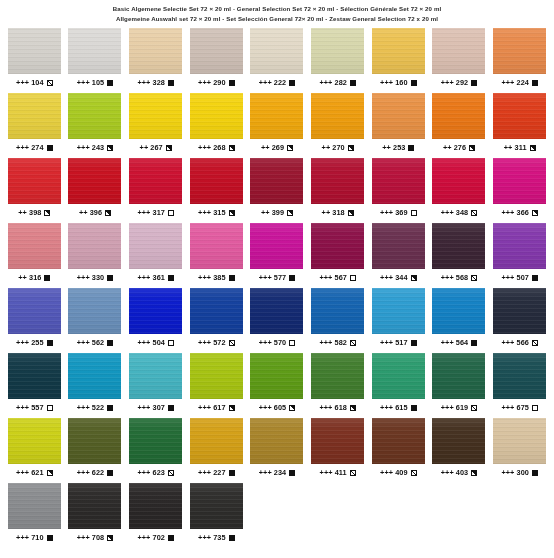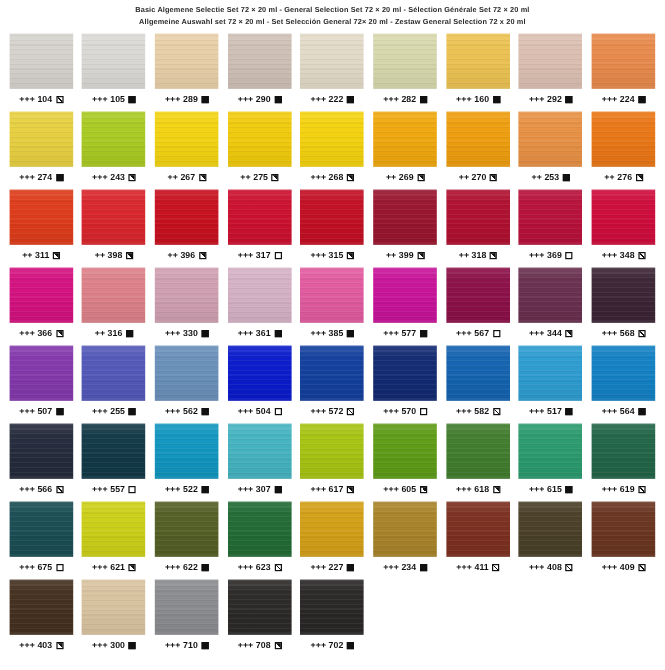--- a/index.html
+++ b/index.html
@@ -161,21 +161,21 @@
           <span class="lf-text">+++ 105</span>
           <span class="op-icon op-opaque"></span>
         </div>
       </div>
       <div class="cell">
         <div class="swatch" style="background: rgb(232, 207, 168);">
           <div class="grain"></div>
           <div class="sheen"></div>
         </div>
         <div class="label">
-          <span class="lf-text">+++ 289</span>
+          <span class="lf-text">+++ 328</span>
           <span class="op-icon op-opaque"></span>
         </div>
       </div>
       <div class="cell">
         <div class="swatch" style="background: rgb(207, 192, 182);">
           <div class="grain"></div>
           <div class="sheen"></div>
         </div>
         <div class="label">
           <span class="lf-text">+++ 290</span>
@@ -252,30 +252,20 @@
           <span class="op-icon op-semi"></span>
         </div>
       </div>
       <div class="cell">
         <div class="swatch" style="background: rgb(243, 212, 17);">
           <div class="grain"></div>
           <div class="sheen"></div>
         </div>
         <div class="label">
           <span class="lf-text">++ 267</span>
-          <span class="op-icon op-semi"></span>
-        </div>
-      </div>
-      <div class="cell">
-        <div class="swatch" style="background: rgb(241, 203, 12);">
-          <div class="grain"></div>
-          <div class="sheen"></div>
-        </div>
-        <div class="label">
-          <span class="lf-text">++ 275</span>
           <span class="op-icon op-semi"></span>
         </div>
       </div>
       <div class="cell">
         <div class="swatch" style="background: rgb(244, 211, 14);">
           <div class="grain"></div>
           <div class="sheen"></div>
         </div>
         <div class="label">
           <span class="lf-text">+++ 268</span>
@@ -746,30 +736,20 @@
         <div class="swatch" style="background: rgb(124, 48, 32);">
           <div class="grain"></div>
           <div class="sheen"></div>
         </div>
         <div class="label">
           <span class="lf-text">+++ 411</span>
           <span class="op-icon op-semitrans"></span>
         </div>
       </div>
       <div class="cell">
-        <div class="swatch" style="background: rgb(74, 64, 40);">
-          <div class="grain"></div>
-          <div class="sheen"></div>
-        </div>
-        <div class="label">
-          <span class="lf-text">+++ 408</span>
-          <span class="op-icon op-semitrans"></span>
-        </div>
-      </div>
-      <div class="cell">
         <div class="swatch" style="background: rgb(106, 53, 32);">
           <div class="grain"></div>
           <div class="sheen"></div>
         </div>
         <div class="label">
           <span class="lf-text">+++ 409</span>
           <span class="op-icon op-semitrans"></span>
         </div>
       </div>
       <div class="cell">
@@ -812,18 +792,28 @@
           <span class="op-icon op-semi"></span>
         </div>
       </div>
       <div class="cell">
         <div class="swatch" style="background: rgb(42, 39, 39);">
           <div class="grain"></div>
           <div class="sheen"></div>
         </div>
         <div class="label">
           <span class="lf-text">+++ 702</span>
+          <span class="op-icon op-opaque"></span>
+        </div>
+      </div>
+      <div class="cell">
+        <div class="swatch" style="background: rgb(46, 45, 43);">
+          <div class="grain"></div>
+          <div class="sheen"></div>
+        </div>
+        <div class="label">
+          <span class="lf-text">+++ 735</span>
           <span class="op-icon op-opaque"></span>
         </div>
       </div>
     </div>
 
 </div>
 
 </body></html>

